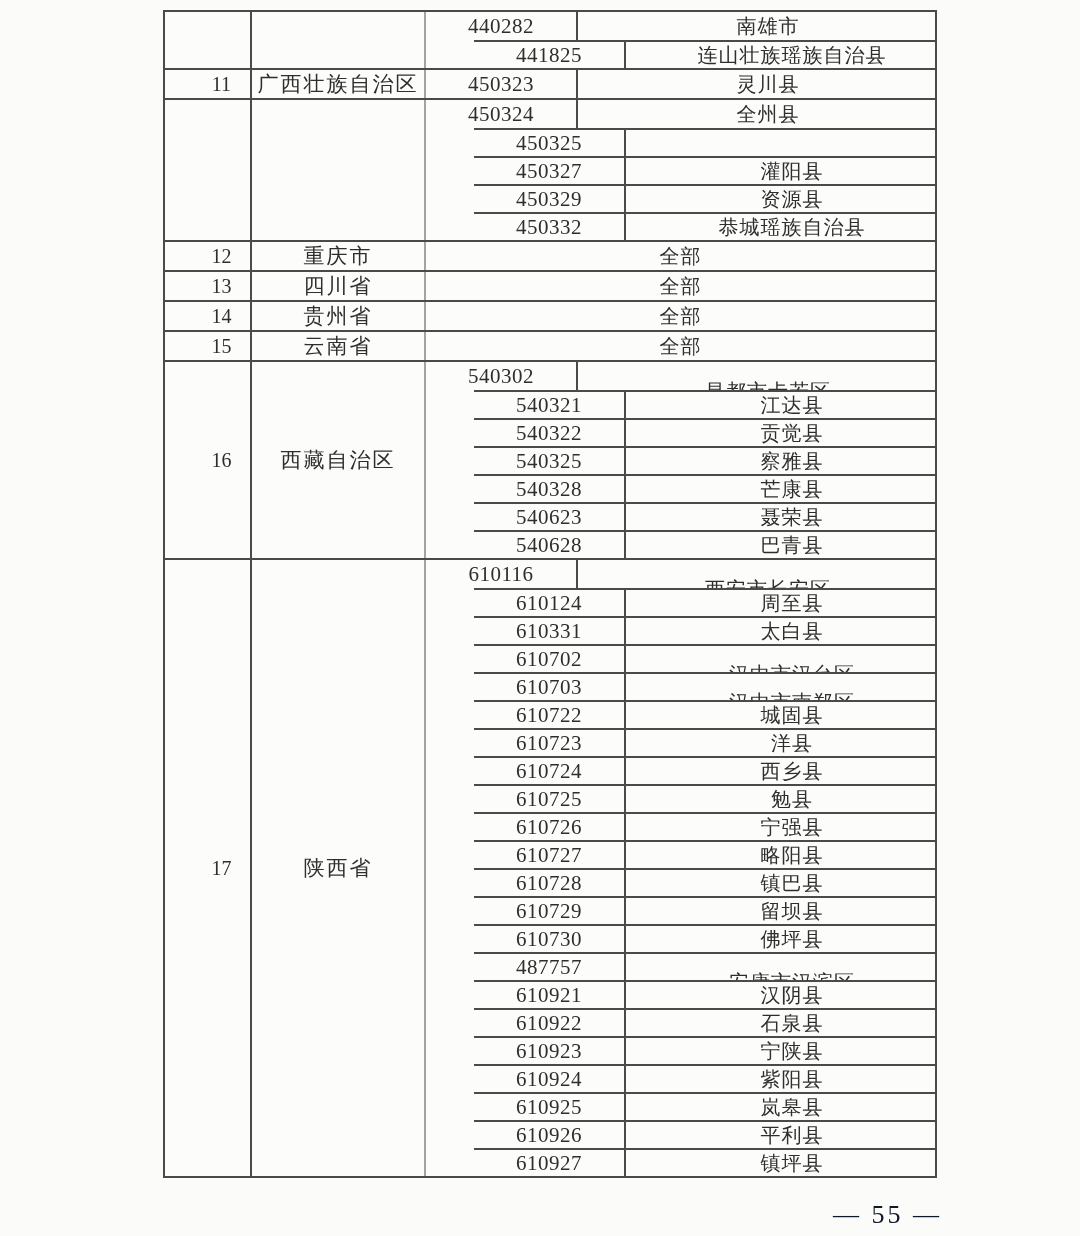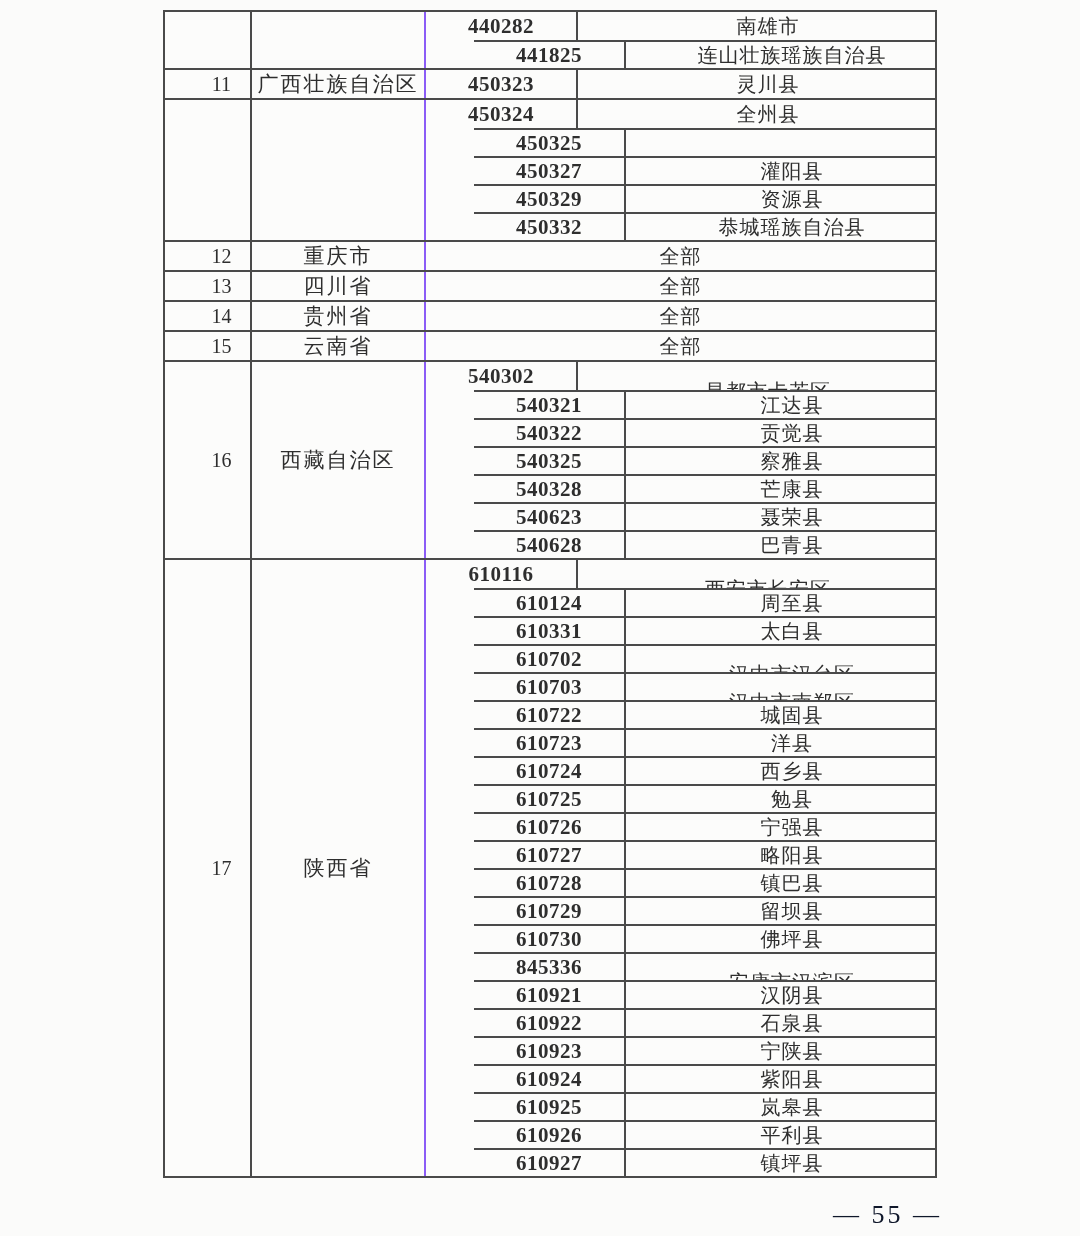--- a/index.html
+++ b/index.html
@@ -22,31 +22,31 @@
   .block{display:flex;flex-direction:row;}
   .block:not(:first-child){border-top:2px solid #4a4a4a;}
   .cell{box-sizing:border-box;}
   .col-num{
     flex:0 0 87px;border-right:2px solid #4a4a4a;
     display:flex;align-items:center;justify-content:center;
     font-size:20px;
     padding-left:28px;
   }
   .col-prov{
-    flex:0 0 174px;border-right:2px solid #8b5cf6;
+    flex:0 0 174px;border-right:2px solid #a3a3a3;
     display:flex;align-items:center;justify-content:center;
     font-size:21px;letter-spacing:2px;white-space:nowrap;
   }
   .block-rows{flex:1;display:flex;flex-direction:column;min-width:0;}
   .row{display:flex;height:28px;box-sizing:border-box;}
   .row:not(:first-child){border-top:2px solid #4a4a4a;margin-left:48px;}
   .cell-code{
     flex:0 0 152px;border-right:2px solid #4a4a4a;
     display:flex;align-items:center;justify-content:center;
-    font-size:21px;letter-spacing:0.5px;font-weight:bold;
+    font-size:21px;letter-spacing:0.5px;
   }
   .cell-name{
     flex:1;display:flex;align-items:center;justify-content:center;
     font-size:20px;letter-spacing:1px;overflow:hidden;white-space:nowrap;padding-left:23px;
   }
   .cell-merged{
     flex:1;display:flex;align-items:center;justify-content:center;
     font-size:20px;letter-spacing:1px;border-radius:14px;
   }
   .row.clipped .cell-name > span{transform:translateY(15px);}
@@ -290,21 +290,21 @@
               <span>留坝县</span>
             </div>
           </div>
           <div class="row">
             <div class="cell cell-code">610730</div>
             <div class="cell cell-name">
               <span>佛坪县</span>
             </div>
           </div>
           <div class="row clipped">
-            <div class="cell cell-code">845336</div>
+            <div class="cell cell-code">487757</div>
             <div class="cell cell-name">
               <span>安康市汉滨区</span>
             </div>
           </div>
           <div class="row">
             <div class="cell cell-code">610921</div>
             <div class="cell cell-name">
               <span>汉阴县</span>
             </div>
           </div>

